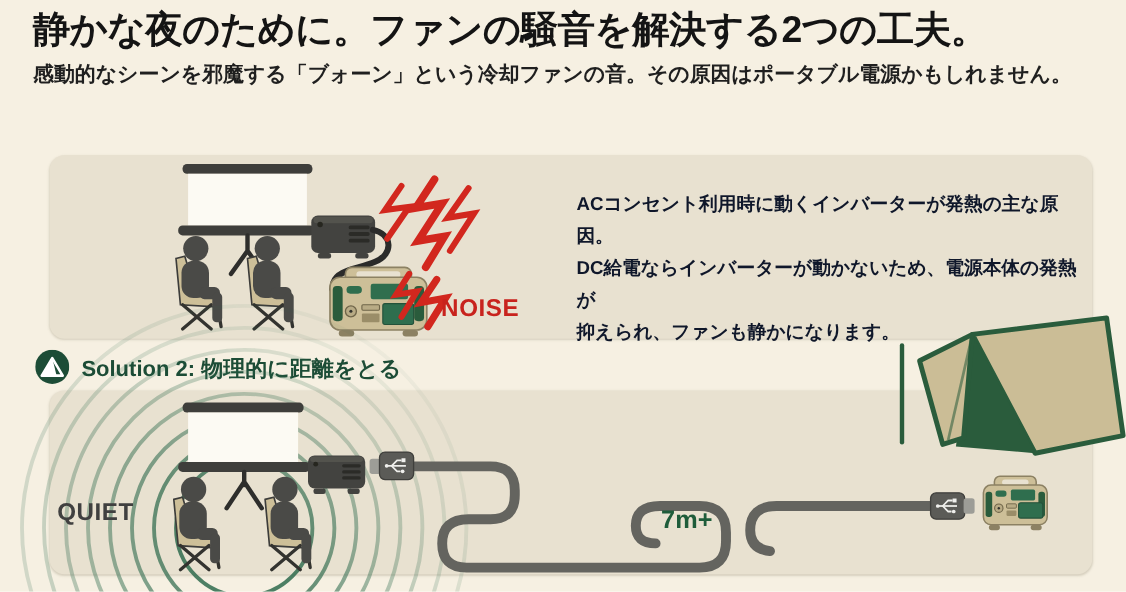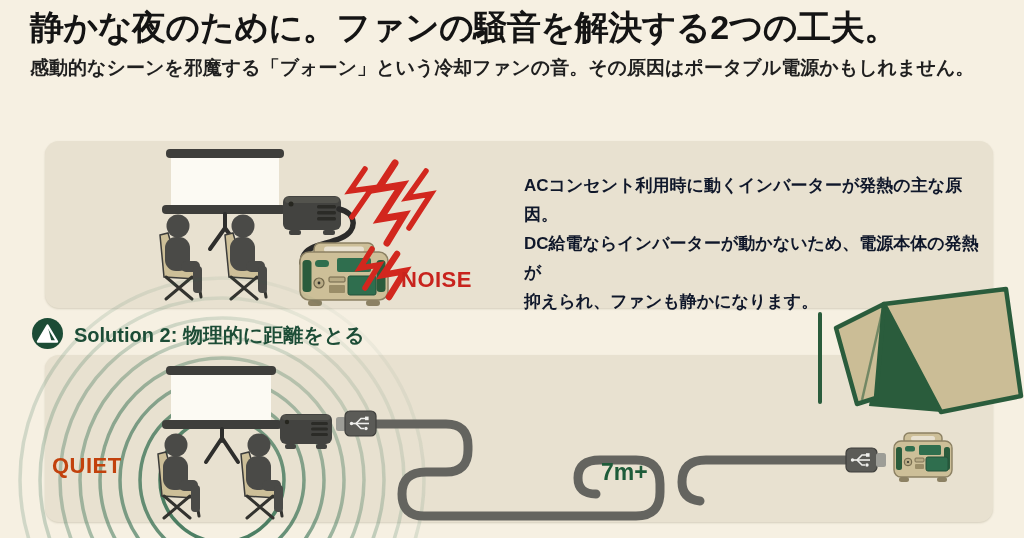--- a/index.html
+++ b/index.html
@@ -39,21 +39,21 @@
     margin:0;font-size:17px;font-weight:600;line-height:1.7;color:#0f172a;
     white-space:pre-line;
   }
   .b1{left:524px;top:172px;width:462px;}
   .b2{left:521px;top:364px;width:460px;}
   .art{pointer-events:none;overflow:visible;}
   .a1{left:45px;top:141px;}
   .a2{left:0px;top:288px;}
   .fx-label{font-weight:800;white-space:nowrap;letter-spacing:.5px;}
   .noise{left:401px;top:226px;font-size:22px;color:var(--noise-red);margin-top:41px;}
-  .quiet{left:52px;top:453px;font-size:22px;color:#c2410c;}
+  .quiet{left:52px;top:453px;font-size:22px;color:#404040;}
   .cablelen{left:601px;top:459px;font-size:23px;color:#1e5c3a;letter-spacing:0;}
 </style>
 </head>
 <body>
 
 <div class="canvas">
 
   <h1 class="abs title">静かな夜のために。ファンの騒音を解決する2つの工夫。</h1>
   <p class="abs subtitle">感動的なシーンを邪魔する「ブォーン」という冷却ファンの音。その原因はポータブル電源かもしれません。</p>
 

